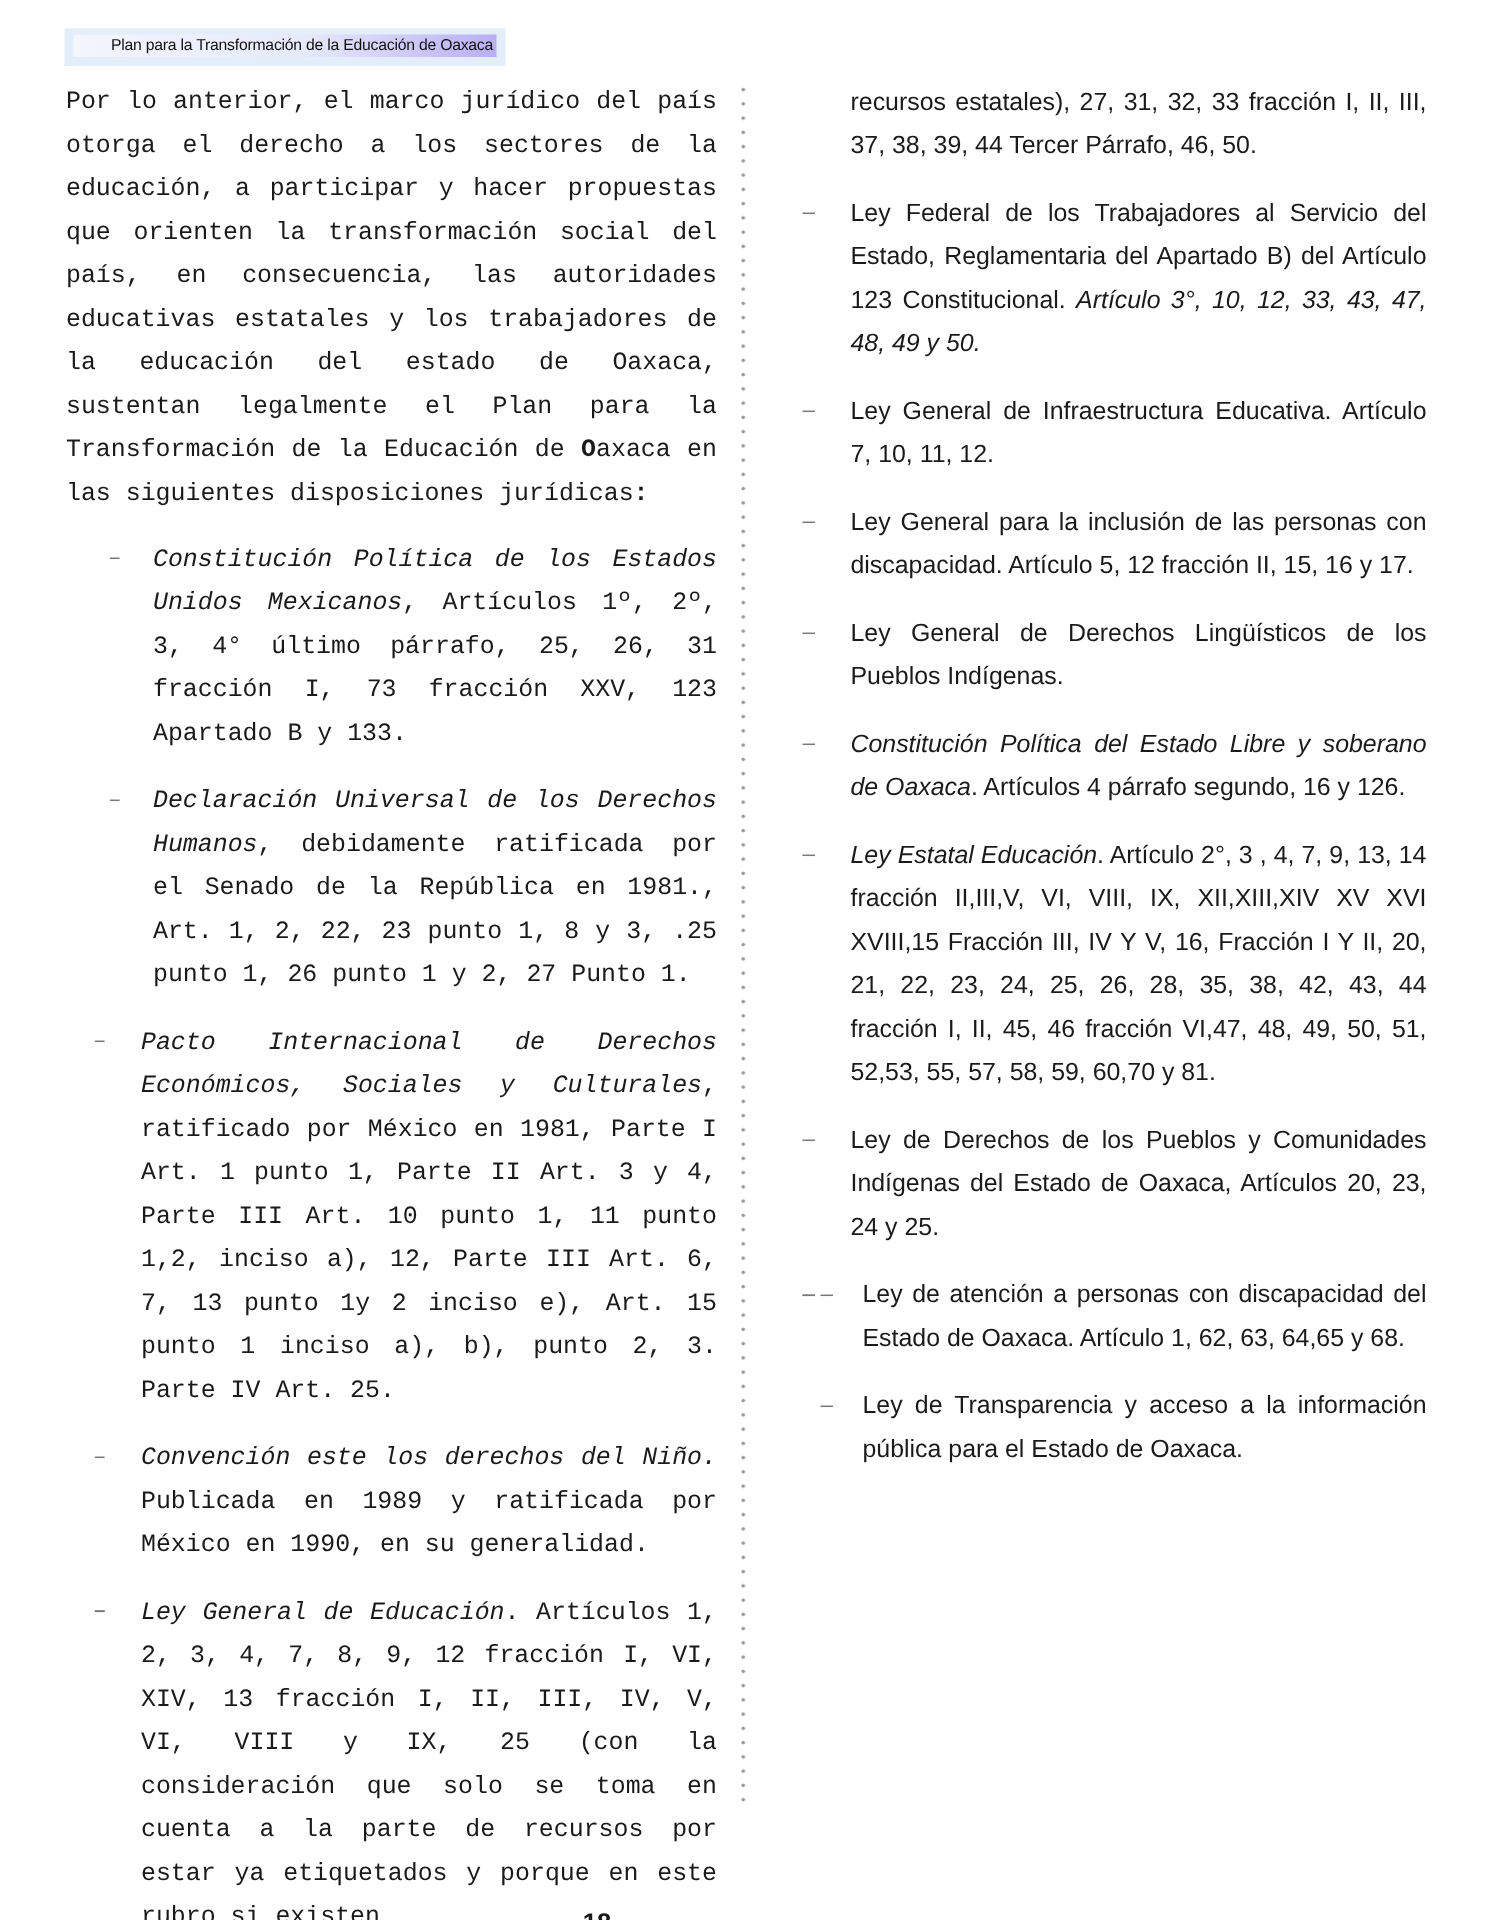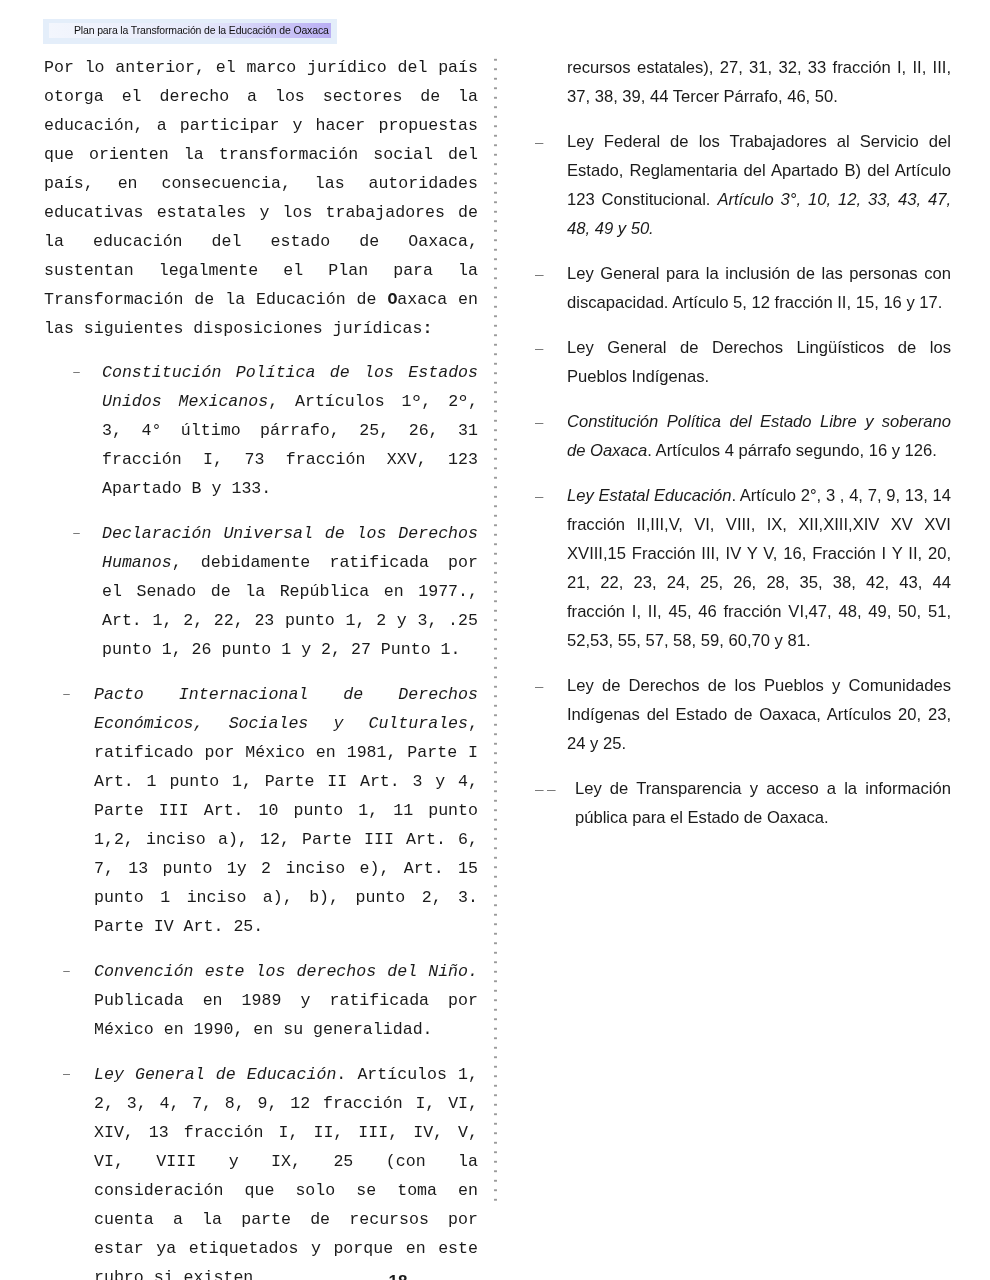--- a/index.html
+++ b/index.html
@@ -36,41 +36,41 @@
 
 <div class="header-box">
   <div class="header-bar"></div>
 </div>
 <div class="header-text">Plan para la Transformación de la Educación de Oaxaca</div>
 
 <div class="col col-left">
   <p class="intro"><span>Por lo anterior, el marco jurídico del país otorga el derecho a los sectores de la educación, a participar y hacer propuestas que orienten la transformación social del país, en consecuencia, las autoridades educativas estatales  y los trabajadores de la educación del estado de Oaxaca, sustentan legalmente el Plan para la Transformación de la Educación de </span><b>O</b><span>axaca en las siguientes disposiciones jurídicas</span><b>:</b></p>
   <ul>
     <li class="l1"><span class="dash">–</span><i>Constitución Política de los Estados Unidos Mexicanos</i><span>, Artículos 1º, 2º, 3, 4° último párrafo,  25, 26, 31 fracción I, 73 fracción XXV, 123 Apartado B y 133.</span></li>
-    <li class="l1"><span class="dash">–</span><i>Declaración Universal de los Derechos Humanos</i><span>, debidamente ratificada por el Senado de la República en 1977.,  Art. 1, 2,  22, 23 punto 1, 2 y 3, .25 punto 1, 26 punto 1 y 2, 27 Punto 1.</span></li>
+    <li class="l1"><span class="dash">–</span><i>Declaración Universal de los Derechos Humanos</i><span>, debidamente ratificada por el Senado de la República en 1981.,  Art. 1, 2,  22, 23 punto 1, 8 y 3, .25 punto 1, 26 punto 1 y 2, 27 Punto 1.</span></li>
     <li class="l2"><span class="dash">–</span><i>Pacto Internacional de Derechos Económicos, Sociales y Culturales</i><span>, ratificado por México en 1981, Parte I Art. 1 punto 1, Parte II Art. 3 y 4, Parte III Art. 10 punto 1, 11 punto 1,2, inciso a), 12, Parte III Art. 6, 7,  13 punto 1y 2 inciso e), Art. 15 punto 1 inciso a), b), punto 2, 3. Parte IV Art. 25.</span></li>
     <li class="l2"><span class="dash">–</span><i>Convención este los derechos del Niño.</i><span> Publicada en 1989 y ratificada por México en 1990,  en su generalidad.</span></li>
     <li class="l2"><span class="dash">–</span><span></span></li>
     <li class="l2"><span class="dash">–</span><span></span></li>
     <li class="l2"><span class="dash">–</span><i>Ley General de Educación</i><span>. Artículos 1, 2, 3, 4, 7, 8, 9, 12 fracción I,  VI, XIV, 13 fracción I, II, III, IV, V, VI, VIII y IX, 25 (con la consideración que solo se toma en cuenta a la parte de recursos por estar ya etiquetados y porque en este rubro si existen</span></li>
   </ul>
 </div>
 
 <div class="divider"></div>
 
 <div class="col col-right">
   <div class="cont">recursos estatales), 27, 31, 32, 33 fracción I, II, III, 37, 38, 39, 44 Tercer Párrafo,  46, 50.</div>
   <ul>
     <li class="r1"><span class="dash">–</span><span>Ley Federal de los Trabajadores al Servicio del Estado, Reglamentaria del Apartado B) del  Artículo 123 Constitucional. </span><i>Artículo 3°, 10, 12, 33, 43, 47, 48, 49 y 50.</i></li>
-    <li class="r1"><span class="dash">–</span></li>
+    <li class="r1"><span class="dash">–</span><span>Ley General de Infraestructura Educativa. Artículo 7, 10, 11, 12.</span></li>
     <li class="r1"><span class="dash">–</span><span>Ley General para la inclusión de las personas con discapacidad.  Artículo 5, 12 fracción II, 15, 16 y 17.</span></li>
     <li class="r1"><span class="dash">–</span><span>Ley General de Derechos Lingüísticos de los Pueblos Indígenas.</span></li>
     <li class="r1"><span class="dash">–</span><i>Constitución Política del Estado Libre y soberano de Oaxaca</i><span>. Artículos  4 párrafo segundo, 16 y 126.</span></li>
     <li class="r1"><span class="dash">–</span><i>Ley Estatal Educación</i><span>. Artículo  2°, 3 , 4, 7, 9, 13, 14 fracción II,III,V, VI, VIII, IX, XII,XIII,XIV XV XVI XVIII,15 Fracción III, IV Y V, 16, Fracción I Y II, 20, 21, 22, 23, 24, 25, 26, 28, 35, 38, 42, 43, 44 fracción I, II,  45, 46 fracción VI,47, 48, 49, 50, 51, 52,53, 55, 57, 58, 59, 60,70 y 81.</span></li>
     <li class="r1"><span class="dash">–</span><span>Ley de Derechos de los Pueblos y Comunidades Indígenas del Estado de Oaxaca, Artículos 20, 23, 24 y  25.</span></li>
     <li class="r1"><span class="dash">–</span></li>
     <li class="r1"><span class="dash">–</span></li>
-    <li class="r2"><span class="dash">–</span></li>
+    <li class="r2"><span class="dash">–</span><span>Ley de atención a personas con discapacidad del Estado de Oaxaca. Artículo 1, 62, 63, 64,65 y 68.</span></li>
     <li class="r2"><span class="dash">–</span><span>Ley de Transparencia y acceso a la información pública para el Estado de Oaxaca.</span></li>
   </ul>
 </div>
 
 <div class="page-number">18</div>
 
 </body></html>

